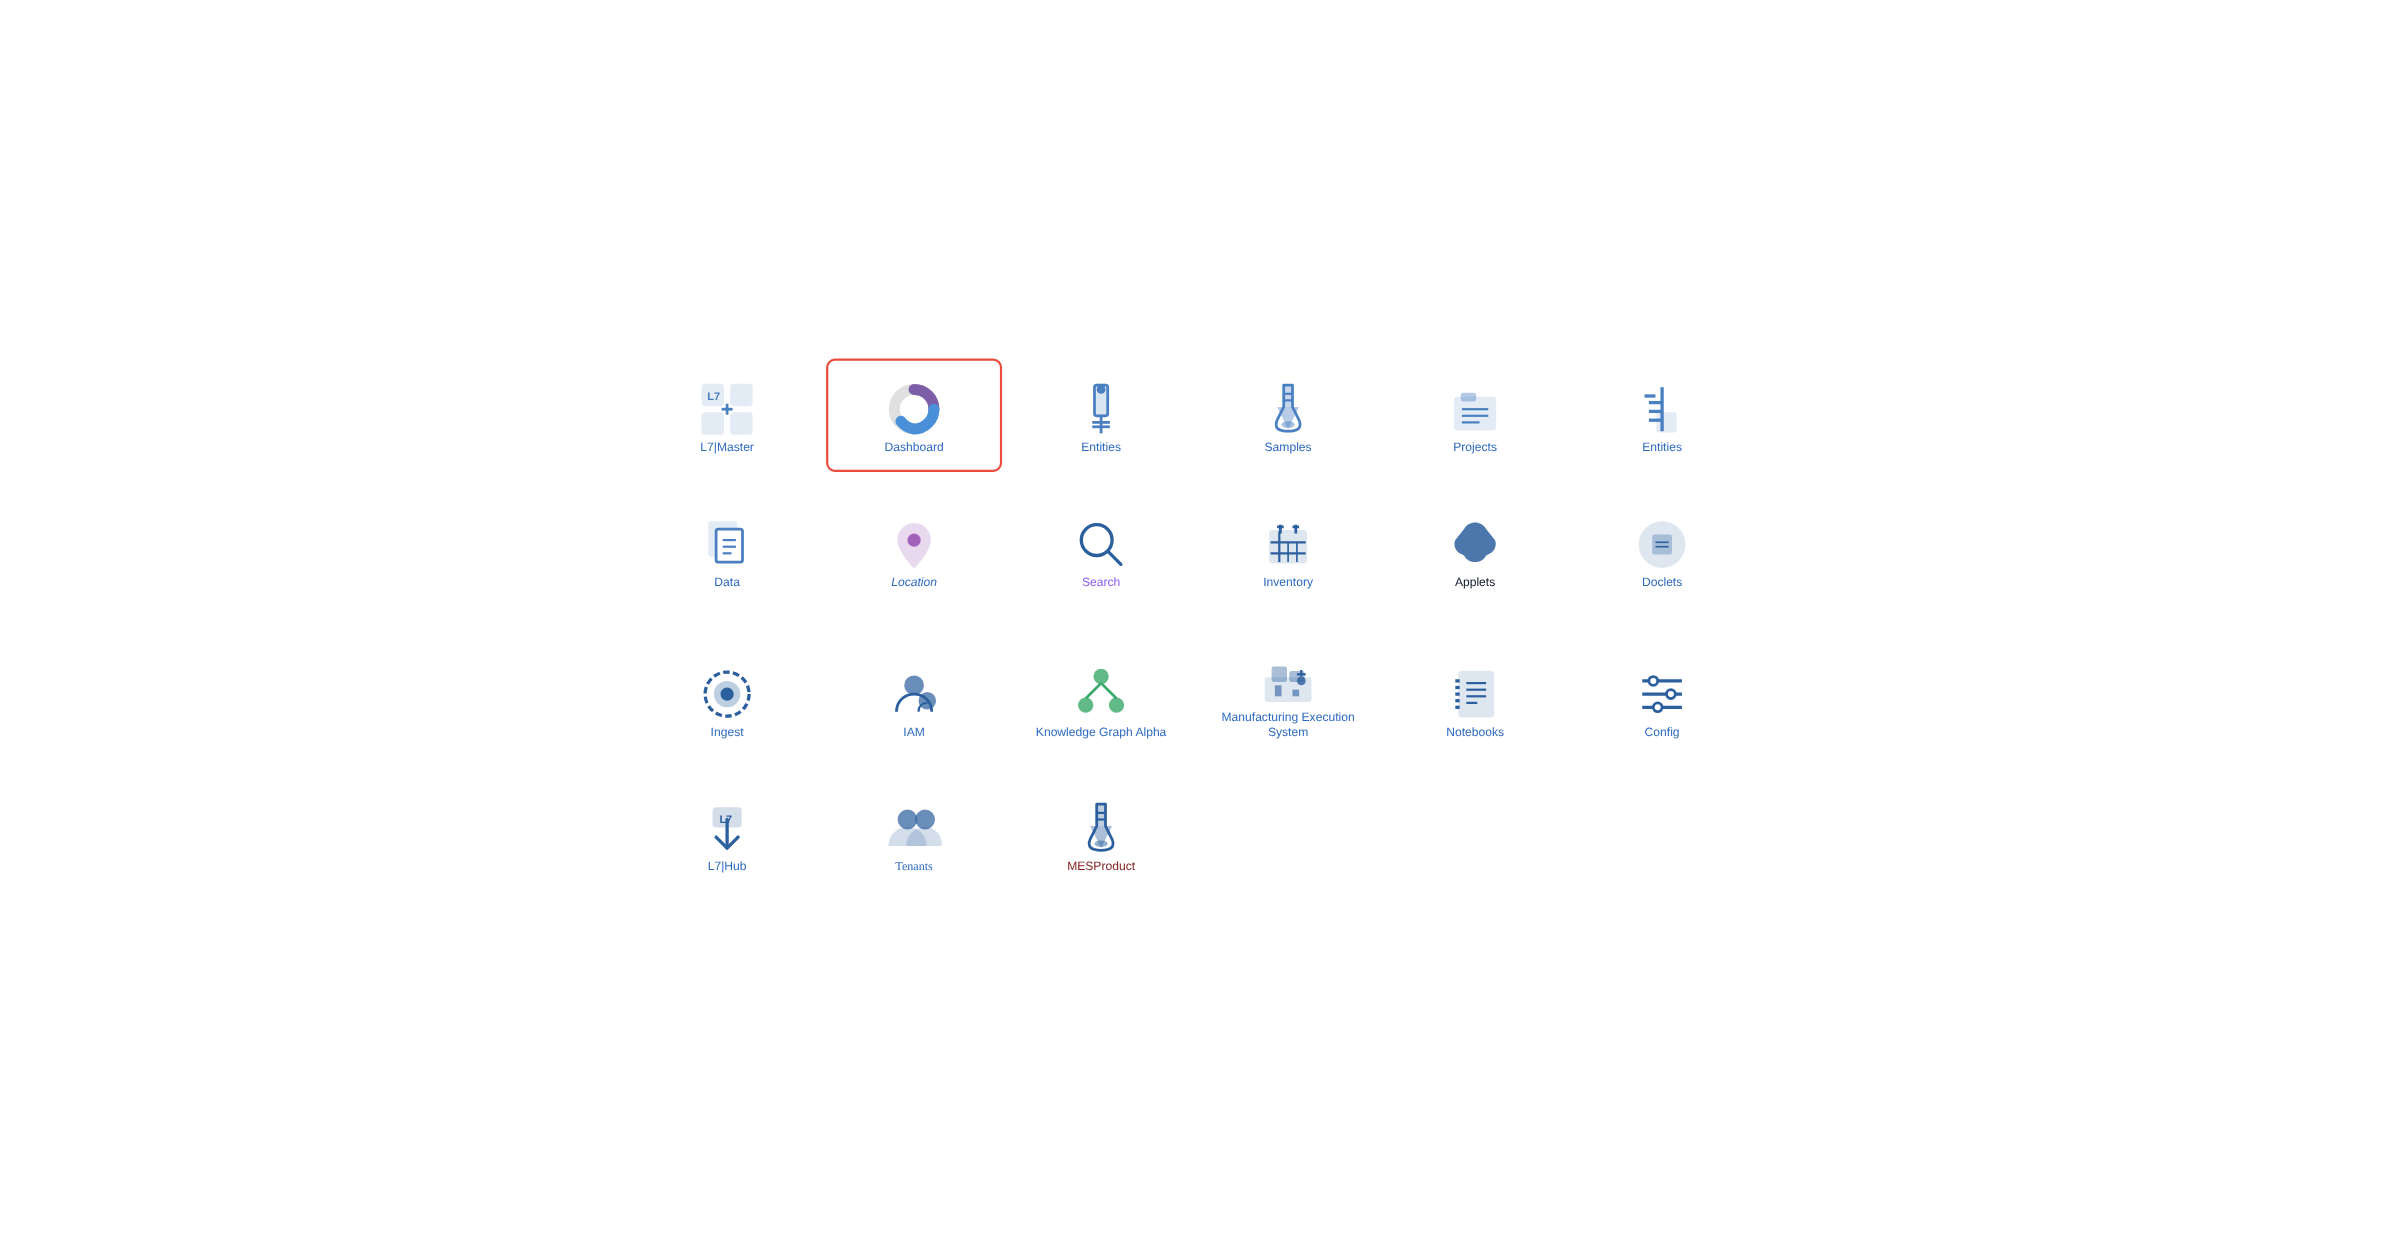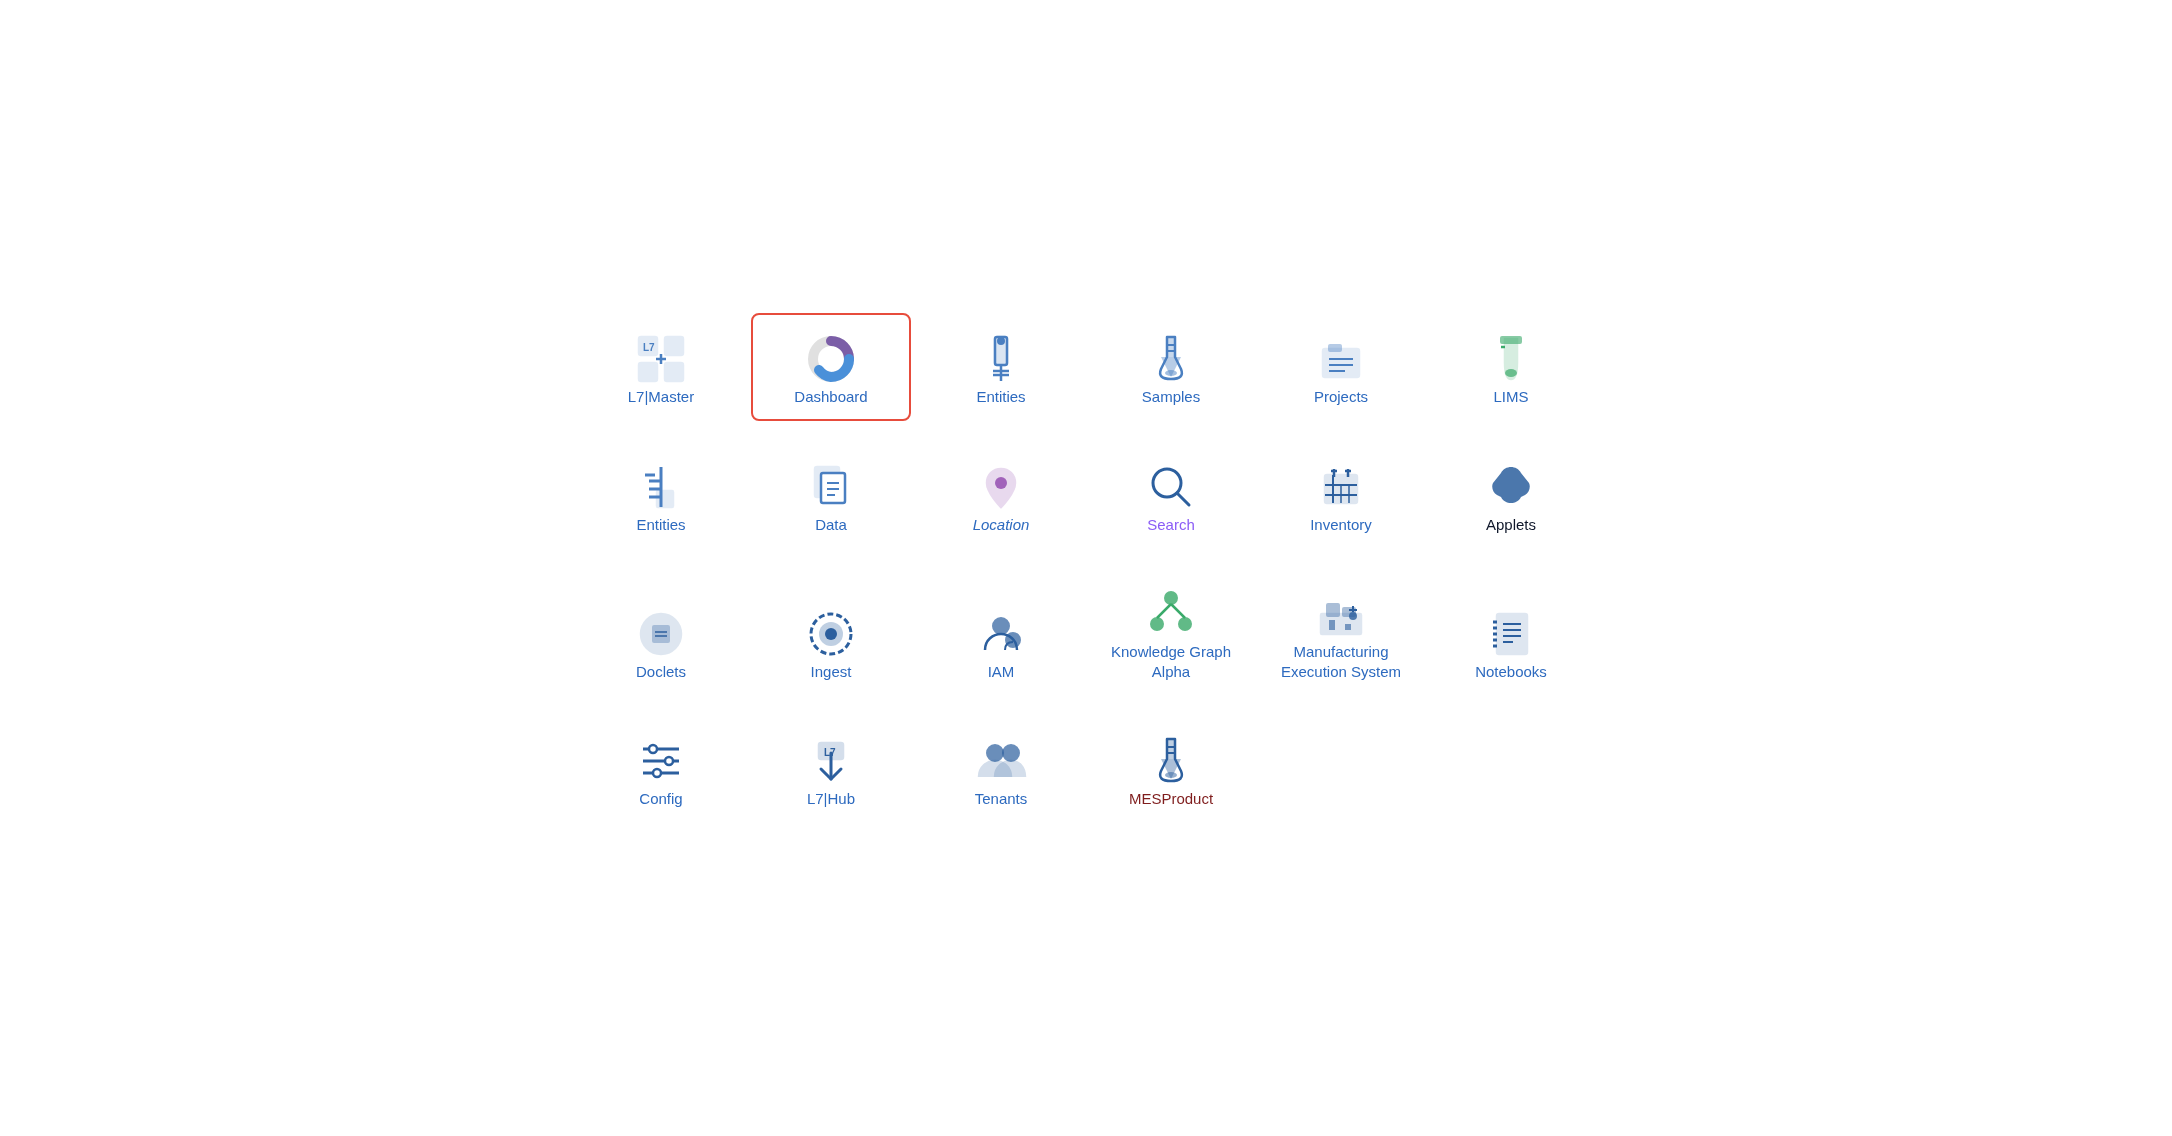--- a/index.html
+++ b/index.html
@@ -33,21 +33,21 @@
       border: 2.5px solid #e74c3c;
     }
     .app-icon {
       width: 56px;
       height: 56px;
       display: flex;
       align-items: center;
       justify-content: center;
     }
     .app-label {
-      font-size: 15px;
+      font-size: 11px;
       color: #2d6abf;
       text-align: center;
       line-height: 1.3;
       font-weight: 400;
     }
     svg {
       overflow: visible;
     }
   </style>
 </head>
@@ -110,31 +110,20 @@
       <div class="app-icon">
         <svg width="52" height="52" viewBox="0 0 52 52" fill="none">
       <rect x="8" y="16" width="36" height="28" rx="2" fill="#4a7fc1" opacity="0.15" stroke="#4a7fc1" stroke-width="2.5"></rect>
       <rect x="14" y="12" width="12" height="6" rx="1" fill="#4a7fc1" opacity="0.4" stroke="#4a7fc1" stroke-width="2"></rect>
       <line x1="14" y1="26" x2="38" y2="26" stroke="#4a7fc1" stroke-width="2"></line>
       <line x1="14" y1="32" x2="38" y2="32" stroke="#4a7fc1" stroke-width="2"></line>
       <line x1="14" y1="38" x2="30" y2="38" stroke="#4a7fc1" stroke-width="2"></line>
     </svg>
       </div>
       <span class="app-label" style="color: rgb(45, 106, 191);">Projects</span>
-    </div>
-    <div class="app-item">
-      <div class="app-icon">
-        <svg width="52" height="52" viewBox="0 0 52 52" fill="none">
-      <path d="M20 6 L20 30 Q20 46 26 46 Q32 46 32 30 L32 6 Z" stroke="#3aaa6a" stroke-width="2.5" fill="#3aaa6a" opacity="0.2"></path>
-      <rect x="16" y="4" width="20" height="6" rx="1" fill="#3aaa6a" opacity="0.6" stroke="#3aaa6a" stroke-width="2"></rect>
-      <ellipse cx="26" cy="40" rx="6" ry="4" fill="#3aaa6a" opacity="0.7"></ellipse>
-      <line x1="20" y1="14" x2="16" y2="14" stroke="#3aaa6a" stroke-width="2.5"></line>
-    </svg>
-      </div>
-      <span class="app-label" style="color: rgb(45, 106, 191);">LIMS</span>
     </div>
     <div class="app-item">
       <div class="app-icon">
         <svg width="52" height="52" viewBox="0 0 52 52" fill="none">
       <line x1="26" y1="6" x2="26" y2="46" stroke="#4a7fc1" stroke-width="3"></line>
       <line x1="14" y1="20" x2="26" y2="20" stroke="#4a7fc1" stroke-width="3"></line>
       <line x1="14" y1="28" x2="26" y2="28" stroke="#4a7fc1" stroke-width="3"></line>
       <line x1="14" y1="36" x2="26" y2="36" stroke="#4a7fc1" stroke-width="3"></line>
       <line x1="10" y1="14" x2="20" y2="14" stroke="#4a7fc1" stroke-width="3"></line>
       <rect x="22" y="30" width="16" height="16" rx="1" fill="#4a7fc1" opacity="0.15" stroke="#4a7fc1" stroke-width="2.5"></rect>
@@ -302,21 +291,21 @@
     </div>
     <div class="app-item">
       <div class="app-icon">
         <svg width="52" height="52" viewBox="0 0 52 52" fill="none">
       <circle cx="20" cy="18" r="8" fill="#2c5f9e" opacity="0.7" stroke="#2c5f9e" stroke-width="2"></circle>
       <path d="M4 42 C4 32 12 26 20 26 C28 26 36 32 36 42" stroke="#2c5f9e" stroke-width="2.5" fill="#2c5f9e" opacity="0.2"></path>
       <circle cx="36" cy="18" r="8" fill="#2c5f9e" opacity="0.7" stroke="#2c5f9e" stroke-width="2"></circle>
       <path d="M20 42 C20 32 28 26 36 26 C44 26 50 32 50 42" stroke="#2c5f9e" stroke-width="2.5" fill="#2c5f9e" opacity="0.2"></path>
     </svg>
       </div>
-      <span class="app-label" style="color: rgb(45, 106, 191);">Tenants</span>
+      <span class="app-label" style="color: rgb(45, 106, 191); font-family: Liberation Serif, serif;">Tenants</span>
     </div>
     <div class="app-item">
       <div class="app-icon">
         <svg width="52" height="52" viewBox="0 0 52 52" fill="none">
       <rect x="22" y="4" width="8" height="20" rx="1" fill="#2c5f9e" opacity="0.3"></rect>
       <path d="M16 24 L26 44 L36 24 Z" fill="#2c5f9e" opacity="0.4"></path>
       <path d="M22 4 L22 24 L16 36 Q12 46 26 46 Q40 46 36 36 L30 24 L30 4 Z" stroke="#2c5f9e" stroke-width="2.5" fill="none" stroke-linejoin="round"></path>
       <line x1="22" y1="12" x2="30" y2="12" stroke="#2c5f9e" stroke-width="2"></line>
       <line x1="22" y1="18" x2="30" y2="18" stroke="#2c5f9e" stroke-width="2"></line>
       <ellipse cx="26" cy="40" rx="6" ry="3" fill="#2c5f9e" opacity="0.5"></ellipse>

